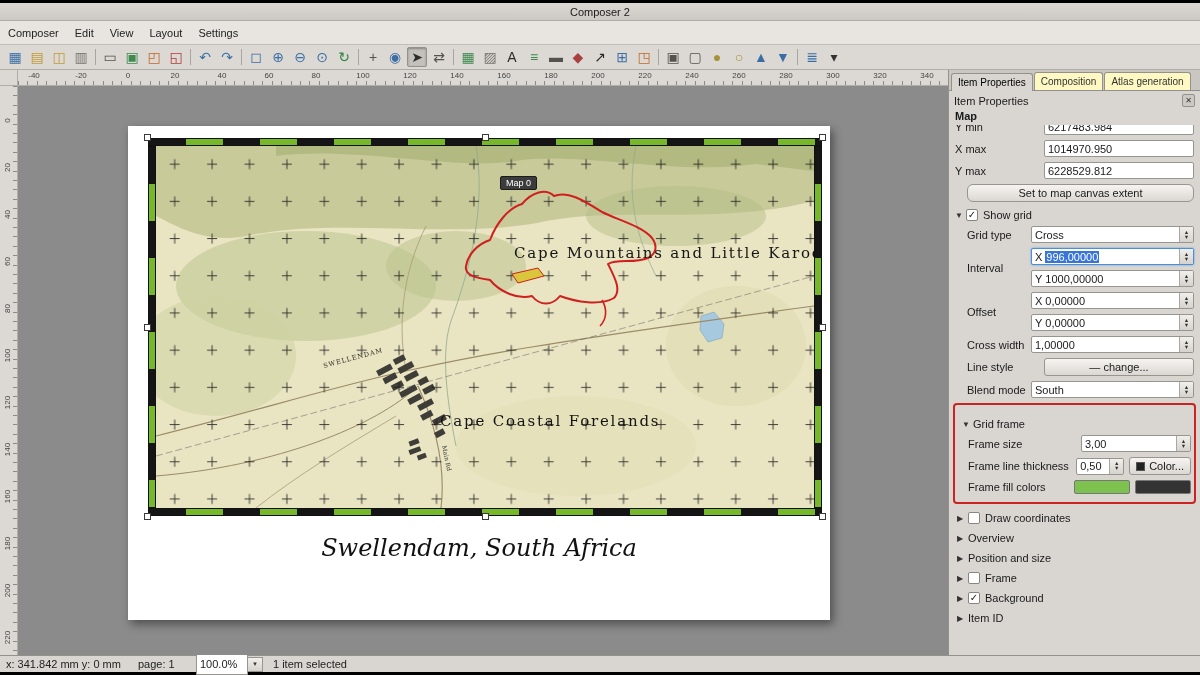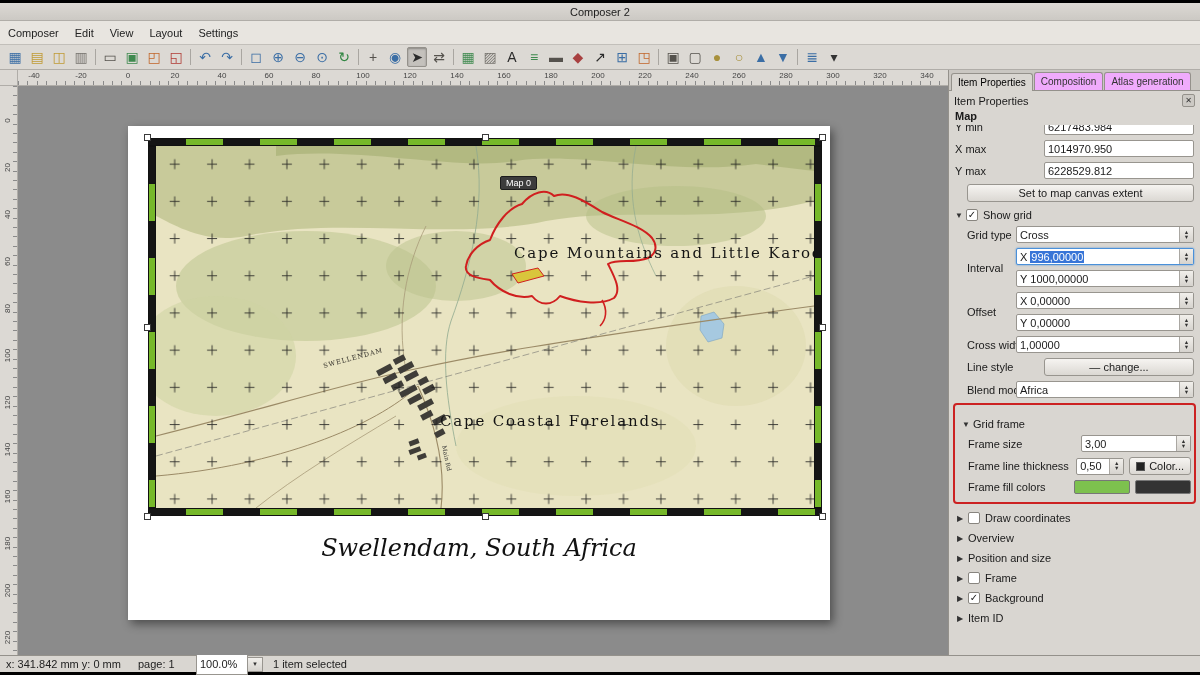--- a/index.html
+++ b/index.html
@@ -36,39 +36,39 @@
   .z-top { left:0; right:0; top:0; height:8px; }
   .z-bottom { left:0; right:0; bottom:0; height:8px; }
   .z-left { left:0; top:8px; bottom:8px; width:8px; }
   .z-right { right:0; top:8px; bottom:8px; width:8px; }
   .map-inner { position:absolute; left:8px; top:8px; width:658px; height:362px; background:#e9e4c2; overflow:hidden; }
   .map-tooltip { position:absolute; left:352px; top:38px; background:#3c3c3c; color:#fff; font-size:9px; padding:1px 5px; border-radius:2px; border:1px solid #1c1c1c; z-index:7; }
   .handle { position:absolute; width:7px; height:7px; background:#fff; border:1px solid #3a3a3a; z-index:6; }
 
   .panel { width:252px; background:#d9d6d1; border-left:1px solid #94918b; display:flex; flex-direction:column; font-size:11px; color:#1a1a1a; }
   .tabs { display:flex; align-items:flex-end; height:21px; padding-left:2px; background:#cac7c2; border-bottom:1px solid #94918b; }
-  .tab { padding:3px 6px; font-size:10px; background:#f0abfc; border:1px solid #94918b; border-bottom:none; border-radius:3px 3px 0 0; margin-right:1px; color:#333; white-space:nowrap; }
+  .tab { padding:3px 6px; font-size:10px; background:#fef9c3; border:1px solid #94918b; border-bottom:none; border-radius:3px 3px 0 0; margin-right:1px; color:#333; white-space:nowrap; }
   .tab.active { background:#d9d6d1; color:#000; position:relative; top:1px; }
   .panel-header { display:flex; align-items:center; justify-content:space-between; padding:3px 5px 1px; }
   .close-x { width:13px; height:13px; border:1px solid #94918b; background:#ccc9c4; font-size:8px; line-height:11px; text-align:center; border-radius:2px; color:#333; }
   .section-title { font-weight:bold; padding:2px 6px 3px; }
   .form { flex:1; overflow:hidden; padding:0 4px; }
   .frow { display:flex; align-items:center; margin:5px 2px; }
   .frow .lbl { flex:1; padding-right:4px; white-space:nowrap; overflow:hidden; }
   .input, .spin { height:17px; background:#fff; border:1px solid #98958f; border-radius:2px; display:flex; align-items:center; font-size:11px; }
   .input { width:150px; padding:0 3px; }
-  .spin { width:178px; }
+  .spin { width:163px; }
   .spin .val { flex:1; display:flex; align-items:center; padding:0 3px; overflow:hidden; white-space:nowrap; }
   .spin .pfx { margin-right:3px; }
   .spin .arr { width:14px; align-self:stretch; background:linear-gradient(#f1efeb,#d6d3ce); border-left:1px solid #aaa7a2; display:flex; flex-direction:column; align-items:center; justify-content:center; font-size:5.5px; color:#333; line-height:5px; }
   .arr::before { content:"▲"; } .arr::after { content:"▼"; }
   .spin.focus { border-color:#4a90d9; box-shadow:0 0 2px #4a90d9; }
   .sel { background:#3875d7; color:#fff; padding:0 1px; }
   .btn { height:18px; background:linear-gradient(#f6f4f1,#dbd8d3); border:1px solid #98958f; border-radius:3px; display:flex; align-items:center; justify-content:center; padding:0 6px; font-size:11px; white-space:nowrap; }
-  .btn-wide { margin:5px 2px 7px 14px; }
+  .btn-wide { margin:5px 2px 7px 14px;border-radius:6px; }
   .ctl-stack { display:flex; flex-direction:column; gap:5px; }
   .cb { width:12px; height:12px; background:#fff; border:1px solid #88857f; border-radius:2px; margin-right:5px; font-size:10px; line-height:10px; text-align:center; color:#1a1a1a; flex:none; }
   .cb.checked::before { content:"✓"; }
   .tri { width:11px; font-size:8px; color:#333; flex:none; }
   .tri-down::before { content:"▼"; } .tri-right::before { content:"▶"; }
   .gf-wrap { position:relative; margin:3px 0 6px; padding:10px 3px 5px;border-radius:28px; }
   .red-annotation { position:absolute; inset:0; border:2px solid #cc2222; border-radius:4px; pointer-events:none; }
   .gf-wrap .frow { margin-left:12px; }
   .ctl-sm { width:110px; } .ctl-xs { width:48px; }
   .mini-swatch { width:9px; height:9px; background:#222; display:inline-block; margin-right:4px; border:1px solid #555; }
@@ -371,21 +371,21 @@
         </div>
 
         <div class="frow">
           <span class="lbl" style="padding-left:12px">Line style</span>
           <div class="btn" style="width:150px">— change...</div>
         </div>
 
         <div class="frow">
           <span class="lbl" style="padding-left:12px">Blend mode</span>
           <div class="spin">
-            <span class="val">Africa</span>
+            <span class="val">South</span>
             <span class="arr"></span>
           </div>
         </div>
 
         <div class="gf-wrap">
           <div class="red-annotation"></div>
           <div class="frow" style="margin-left:6px">
             <span class="tri tri-down"></span>
             <span class="lbl">Grid frame</span>
           </div>

